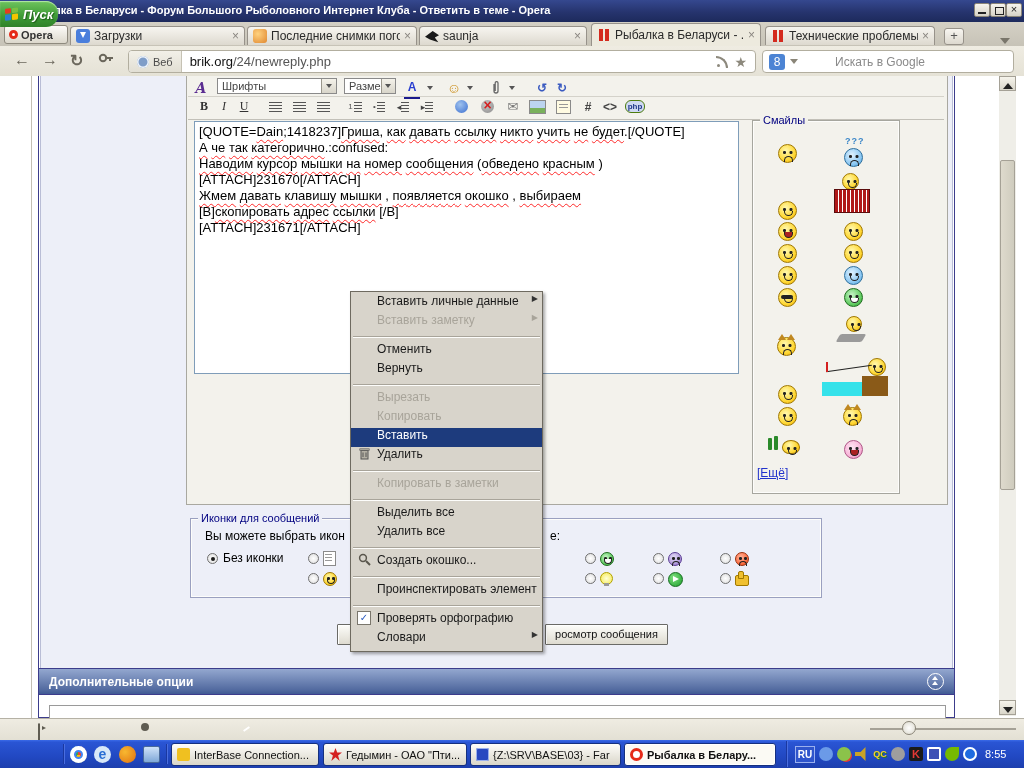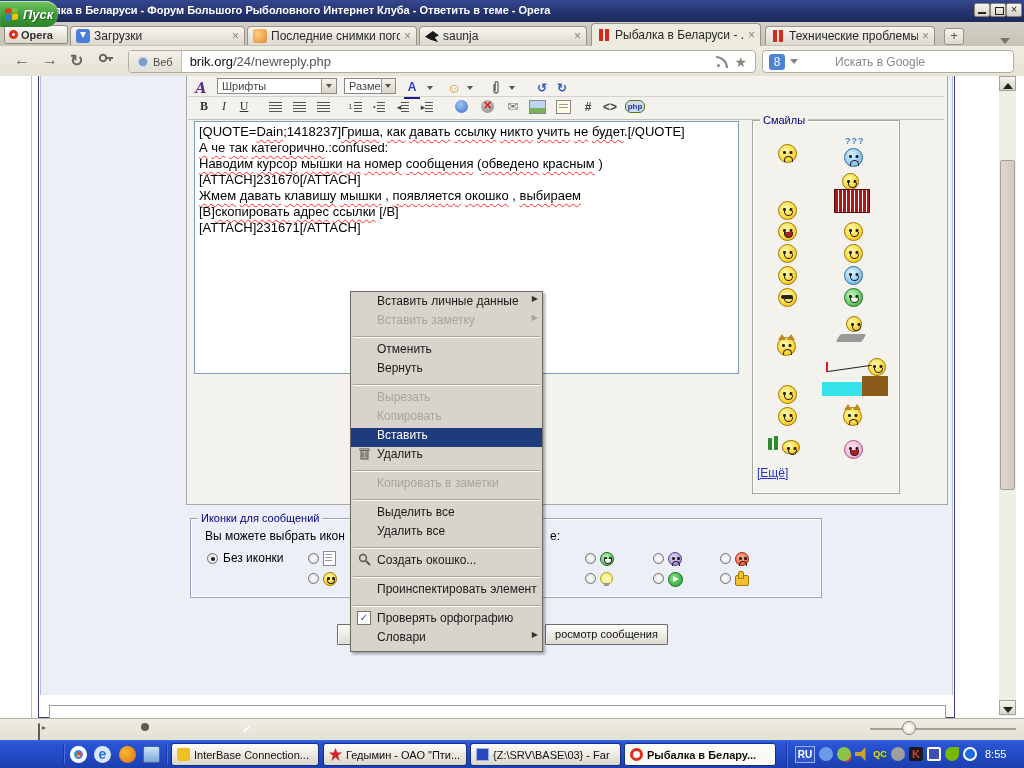--- a/index.html
+++ b/index.html
@@ -381,20 +381,24 @@
   <span class="radio" style="left:585px;top:497px"></span>
     <span class="bulb" style="left:600px;top:496px"></span>
   <span class="radio" style="left:653px;top:497px"></span>
     <span class="garrow" style="left:668px;top:496px"></span>
   <span class="radio" style="left:720px;top:497px"></span>
     <span class="sprite thumb" style="left:735px;top:499px"></span>
 
   <div class="xpbtn" style="left:337px;top:548px;width:206px"></div>
   <div class="xpbtn" style="left:545px;top:548px;width:123px">росмотр сообщения</div>
 
+  <div class="abs tcat">
+    <span>Дополнительные опции</span>
+    <span class="collapse"></span>
+  </div>
   <div class="abs opt-body">
     <span class="opt-inner"></span>
   </div>
 
   <div class="abs ctx" id="ctxMenu">
       <div class="menu-item">
         <span class="mi-icon"></span>
         <span class="mi-label">Вставить личные данные</span>
         <span class="mi-arrow">▶</span>
       </div>

